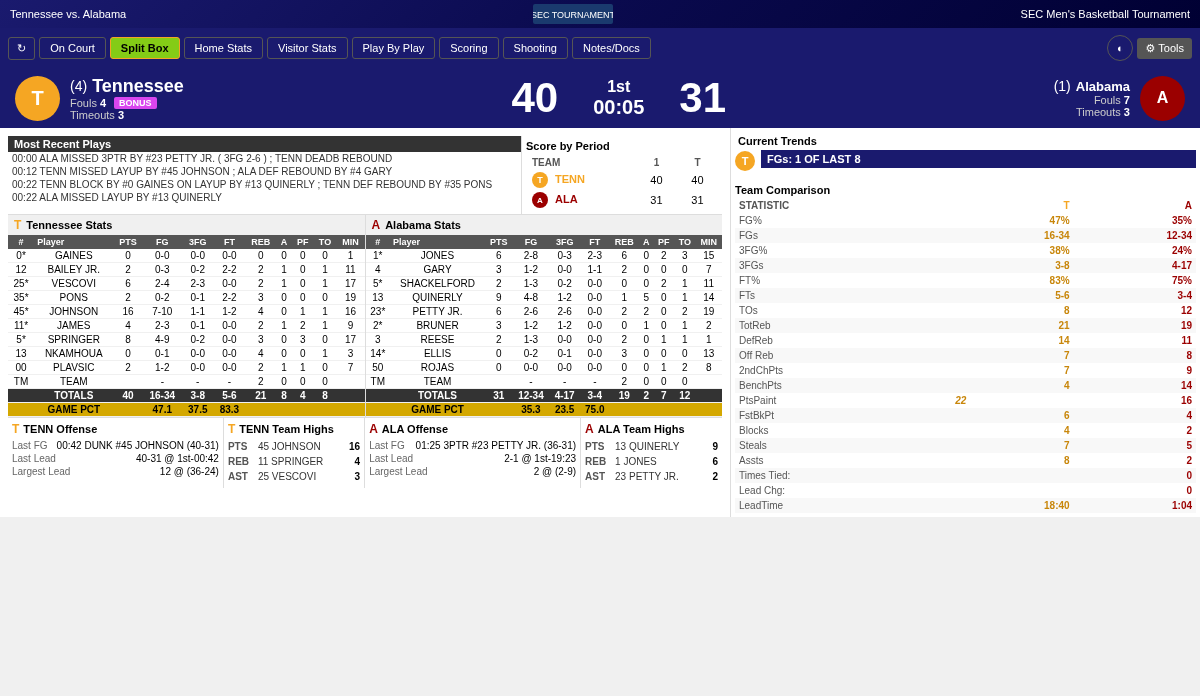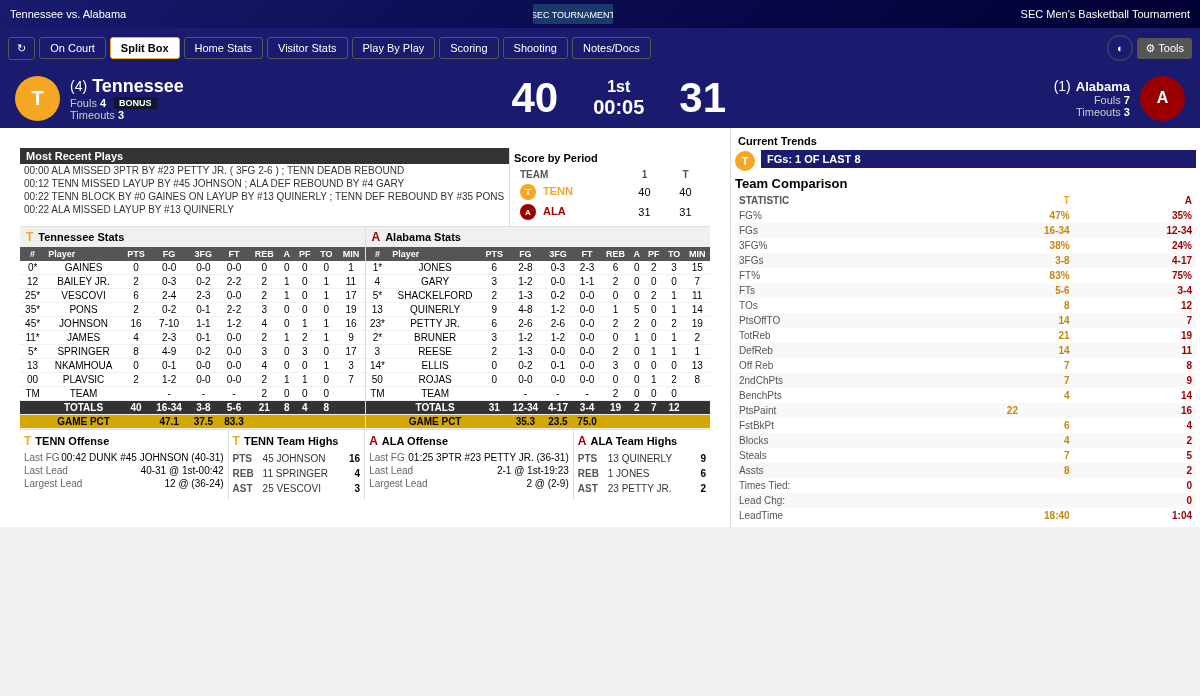--- a/index.html
+++ b/index.html
@@ -4,40 +4,40 @@
   <style>
     * { box-sizing: border-box; margin: 0; padding: 0; }
     body { font-family: Arial, sans-serif; font-size: 11px; background: #f0f0f0; width: 1200px; }
     
     
     .header { background: linear-gradient(135deg, #1a1a6e 0%, #0a0a4e 50%, #000033 100%); color: white; padding: 4px 10px; display: flex; justify-content: space-between; align-items: center; height: 28px; }
     
     
     .navbar { background: #1a1a6e; display: flex; align-items: center; padding: 4px 8px; gap: 4px; height: 40px; }
     .nav-btn { background: transparent; border: 1px solid #555; color: white; padding: 4px 10px; font-size: 11px; cursor: pointer; border-radius: 3px; white-space: nowrap; }
-    .nav-btn.active { background: #ffffff; border-color: #f5a623; color: black; font-weight: bold; }
+    .nav-btn.active { background: #84cc16; border-color: #f5a623; color: black; font-weight: bold; }
     .nav-btn.refresh { background: transparent; border: 1px solid #555; color: white; padding: 4px 8px; }
     .tools-btn { background: #555; border: none; color: white; padding: 4px 8px; font-size: 11px; cursor: pointer; border-radius: 3px; display: flex; align-items: center; gap: 3px; }
     .circle-btn { background: transparent; border: 1px solid #555; color: white; width: 26px; height: 26px; border-radius: 50%; cursor: pointer; font-size: 11px; display: flex; align-items: center; justify-content: center; }
     .nav-spacer { flex: 1; }
     
     
     .score-section { background: #1a1a6e; color: white; padding: 6px 15px; display: flex; align-items: center; justify-content: space-between; }
     .team-info { display: flex; align-items: center; gap: 10px; }
     .team-logo-tenn { width: 45px; height: 45px; background: #f5a623; border-radius: 50%; display: flex; align-items: center; justify-content: center; font-size: 20px; font-weight: bold; color: white; }
     .team-logo-ala { width: 45px; height: 45px; background: #9b0000; border-radius: 50%; display: flex; align-items: center; justify-content: center; font-size: 16px; font-weight: bold; color: white; }
-    .bonus-badge { background: #0f172a; color: white; padding: 1px 5px; font-size: 9px; border-radius: 2px; font-weight: bold; }
+    .bonus-badge { background: #d946ef; color: white; padding: 1px 5px; font-size: 9px; border-radius: 2px; font-weight: bold; }
     .score { font-size: 42px; font-weight: bold; padding: 0 20px; }
     .game-info { text-align: center; }
     
     
     .main-content { display: flex; background: white; }
     
     
-    .left-col { width: 730px; padding: 20px; }
+    .left-col { width: 730px; padding: 8px; }
     
     
     .right-col { width: 470px; border-left: 1px solid #ddd; padding: 0; }
     
     
     .section-title { background: #333; color: white; padding: 2px 6px; font-size: 11px; font-weight: bold; }
     .play-text { font-size: 10px; padding: 1px 4px; color: #333; }
     .period-table { width: 100%; border-collapse: collapse; font-size: 11px; }
     .period-table th, .period-table td { padding: 2px 6px; text-align: center; }
     .period-table td:first-child { text-align: left; }
@@ -66,21 +66,21 @@
     .highs-section { width: 195px; padding: 4px; border-right: 1px solid #ddd; }
     .offense-title { font-size: 11px; font-weight: bold; margin-bottom: 3px; display: flex; align-items: center; gap: 4px; }
     .highs-title { font-size: 11px; font-weight: bold; margin-bottom: 3px; display: flex; align-items: center; gap: 4px; }
     .stat-row { display: flex; justify-content: space-between; padding: 1px 0; font-size: 10px; }
     .stat-label { color: #666; }
     
     
     .trends-section { padding: 4px; }
     .trends-title { font-size: 11px; font-weight: bold; padding: 3px; }
     .trends-highlight { background: #1a1a6e; color: white; padding: 3px 6px; font-size: 11px; font-weight: bold; margin-bottom: 4px; }
-    .comparison-title { font-size: 13px; font-weight: bold; margin: 4px 0 2px 0; }
+    .comparison-title { font-size: 11px; font-weight: bold; margin: 12px 0 2px 0; }
     .comparison-table { width: 100%; border-collapse: collapse; font-size: 10px; }
     .comparison-table td { padding: 2px 4px; }
     .comparison-table td:first-child { color: #555; }
     .comparison-table td:nth-child(2) { text-align: right; color: #f5a623; font-weight: bold; }
     .comparison-table td:nth-child(3) { text-align: right; color: #9b0000; font-weight: bold; }
     .comparison-table tr:nth-child(even) { background: #f8f8f8; }
     .col-header { font-weight: bold; }
     .tenn-col { color: #f5a623 !important; }
     .ala-col { color: #9b0000 !important; }
     
@@ -711,25 +711,20 @@
               <td>FTs</td>
               <td style="text-align: right; color: rgb(200, 134, 10);">5-6</td>
               <td style="text-align: right; color: rgb(155, 0, 0);">3-4</td>
             </tr>
             <tr>
               <td>TOs</td>
               <td style="text-align: right; color: rgb(200, 134, 10);">8</td>
               <td style="text-align: right; color: rgb(155, 0, 0);">12</td>
             </tr>
             <tr>
-              <td>PtsOffTO</td>
-              <td style="text-align: right; color: rgb(200, 134, 10);">14</td>
-              <td style="text-align: right; color: rgb(155, 0, 0);">7</td>
-            </tr>
-            <tr>
               <td>TotReb</td>
               <td style="text-align: right; color: rgb(200, 134, 10);">21</td>
               <td style="text-align: right; color: rgb(155, 0, 0);">19</td>
             </tr>
             <tr>
               <td>DefReb</td>
               <td style="text-align: right; color: rgb(200, 134, 10);">14</td>
               <td style="text-align: right; color: rgb(155, 0, 0);">11</td>
             </tr>
             <tr>
@@ -742,21 +737,21 @@
               <td style="text-align: right; color: rgb(200, 134, 10);">7</td>
               <td style="text-align: right; color: rgb(155, 0, 0);">9</td>
             </tr>
             <tr>
               <td>BenchPts</td>
               <td style="text-align: right; color: rgb(200, 134, 10);">4</td>
               <td style="text-align: right; color: rgb(155, 0, 0);">14</td>
             </tr>
             <tr>
               <td>PtsPaint</td>
-              <td style="text-align: center; color: rgb(200, 134, 10);">22</td>
+              <td style="text-align: left; color: rgb(200, 134, 10); font-style: italic;">22</td>
               <td style="text-align: right; color: rgb(155, 0, 0);">16</td>
             </tr>
             <tr>
               <td>FstBkPt</td>
               <td style="text-align: right; color: rgb(200, 134, 10);">6</td>
               <td style="text-align: right; color: rgb(155, 0, 0);">4</td>
             </tr>
             <tr>
               <td>Blocks</td>
               <td style="text-align: right; color: rgb(200, 134, 10);">4</td>

